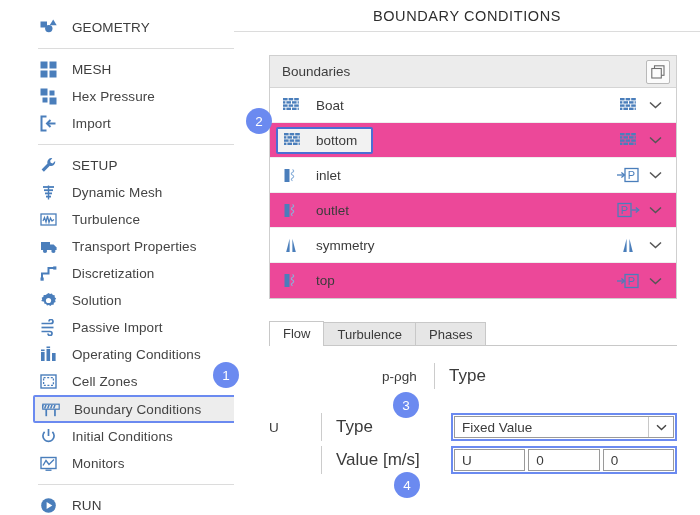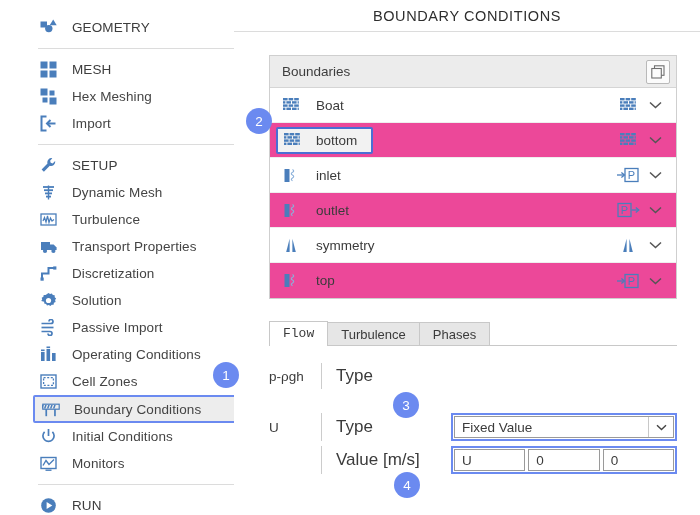--- a/index.html
+++ b/index.html
@@ -146,21 +146,20 @@
     box-sizing:border-box;
     margin-right:-1px;
     cursor:pointer;
     white-space:nowrap;
   }
   .tab.active{
     background:#ffffff;
     position:relative;
     height:24px;
     line-height:23px;
-    font-family:Liberation Mono, monospace;
   }
   .tab.active:after{
     content:"";position:absolute;left:0;right:0;bottom:-1px;height:1px;background:#ffffff;
   }
 
   
   .frow{
     position:absolute;
     left:35px;width:408px;height:26px;
     display:flex;align-items:center;
@@ -264,21 +263,21 @@
     </div>
     <div class="nav-item">
       <span class="ico">
         <svg width="17" height="17" viewBox="0 0 17 17">
           <rect x="0.5" y="0.5" width="7" height="7" fill="#4a7ebb"></rect>
           <rect x="9.5" y="2.5" width="5" height="5" fill="#4a7ebb"></rect>
           <rect x="2.5" y="9.5" width="5" height="5" fill="#4a7ebb"></rect>
           <rect x="9.5" y="9.5" width="7" height="7" fill="#4a7ebb"></rect>
         </svg>
       </span>
-      <span class="lbl">Hex Meshing</span>
+      <span class="lbl">Hex Pressure</span>
     </div>
     <div class="nav-item">
       <span class="ico">
         <svg width="17" height="17" viewBox="0 0 17 17">
           <path d="M6.5 1.5 H1.5 V15.5 H6.5" fill="none" stroke="#4a7ebb" stroke-width="2"></path>
           <line x1="15.5" y1="8.5" x2="7.5" y2="8.5" stroke="#4a7ebb" stroke-width="2"></line>
           <path d="M10.5 5 L7 8.5 L10.5 12" fill="none" stroke="#4a7ebb" stroke-width="2"></path>
         </svg>
       </span>
       <span class="lbl">Import</span>
@@ -636,21 +635,21 @@
         </span>
       </div>
     </div>
 
     <div id="tabstrip">
       <div class="tab active">Flow</div>
       <div class="tab">Turbulence</div>
       <div class="tab">Phases</div>
     </div>
 
-    <div class="frow" style="top:363px;">
+    <div class="frow" style="top:363px;justify-content:center;">
       <span class="flabel">p-ρgh</span>
       <span class="divider"></span>
       <span class="sublabel">Type</span>
     </div>
 
     <div class="frow" style="top:413px;height:28px;">
       <span class="flabel">U</span>
       <span class="divider" style="height:28px;"></span>
       <span class="sublabel">Type</span>
       <span class="focus-ring">

